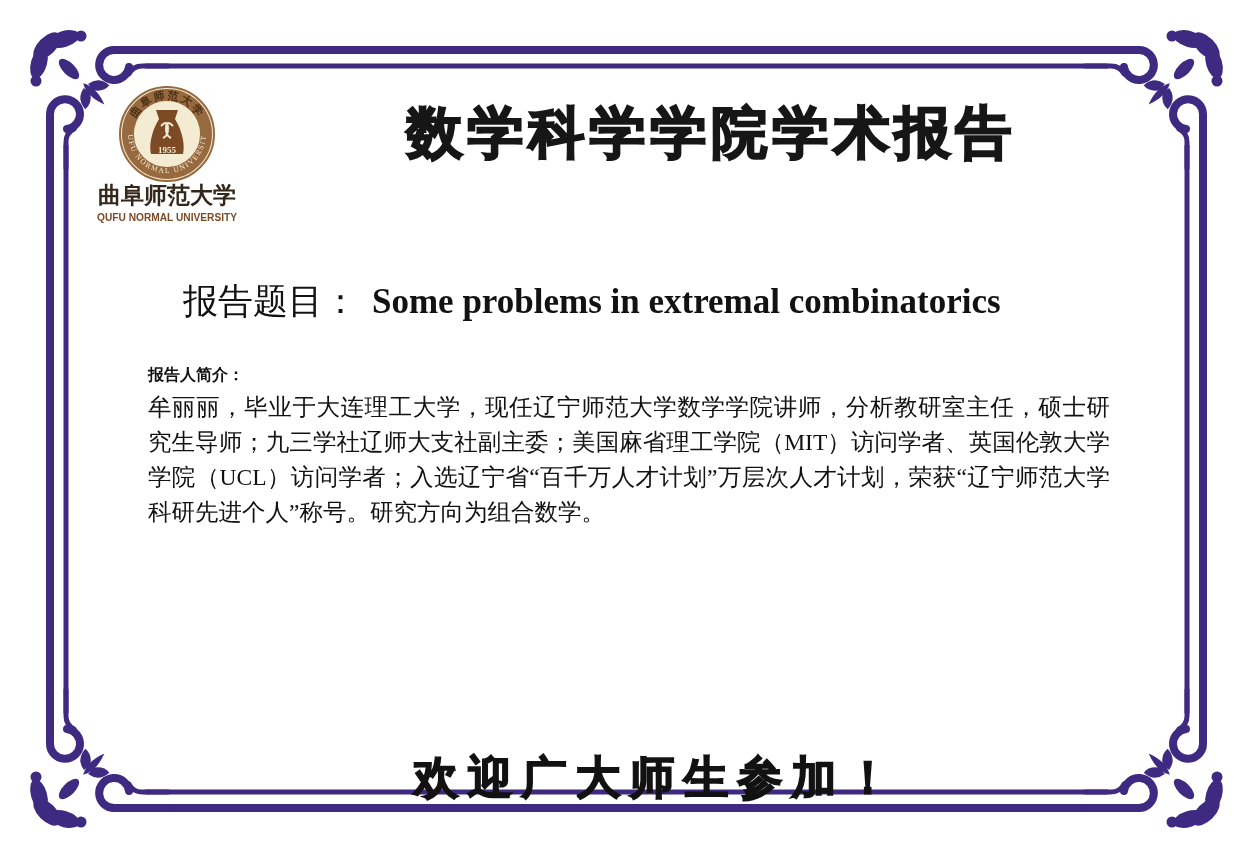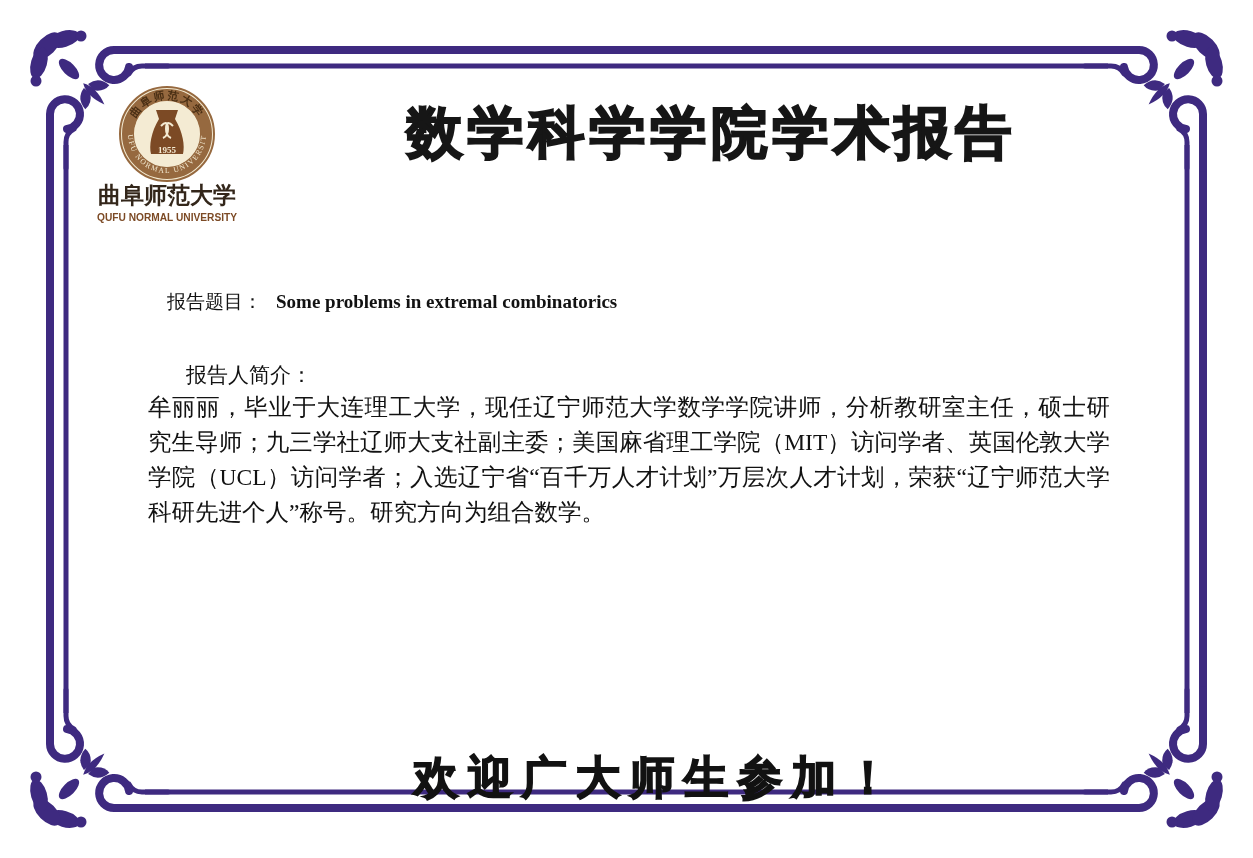--- a/index.html
+++ b/index.html
@@ -32,36 +32,35 @@
     font-weight:900;
     font-size:56px;
     letter-spacing:5px;
     color:#161616;
     -webkit-text-stroke:2px #161616;
   }
 
   .content{position:absolute;left:148px;top:243px;width:962px;}
 
   .detail-row{
-    font-size:19px;
+    font-size:35px;
     line-height:39px;
     white-space:pre;
   }
   .detail-label{font-weight:bold;font-weight:normal;}
   .detail-row .zh-label{font-family:"Liberation Serif","DejaVu Serif",serif;}
   .detail-value{}
   .detail-value.en-bold{font-weight:bold;margin-left:14px;}
 
   .section-heading{
-    font-size:21px;
+    font-size:16px;
     line-height:30px;
-    font-weight:normal;
+    font-weight:bold;
     font-family:"Liberation Sans","DejaVu Sans",sans-serif;
     letter-spacing:0px;
-    margin-left:38px;
   }
   .bio-text{
     font-size:23.5px;
     line-height:35px;
     text-align:justify;
   }
 
   .footer-text{
     position:absolute;left:70px;right:10px;top:748px;
     text-align:center;

